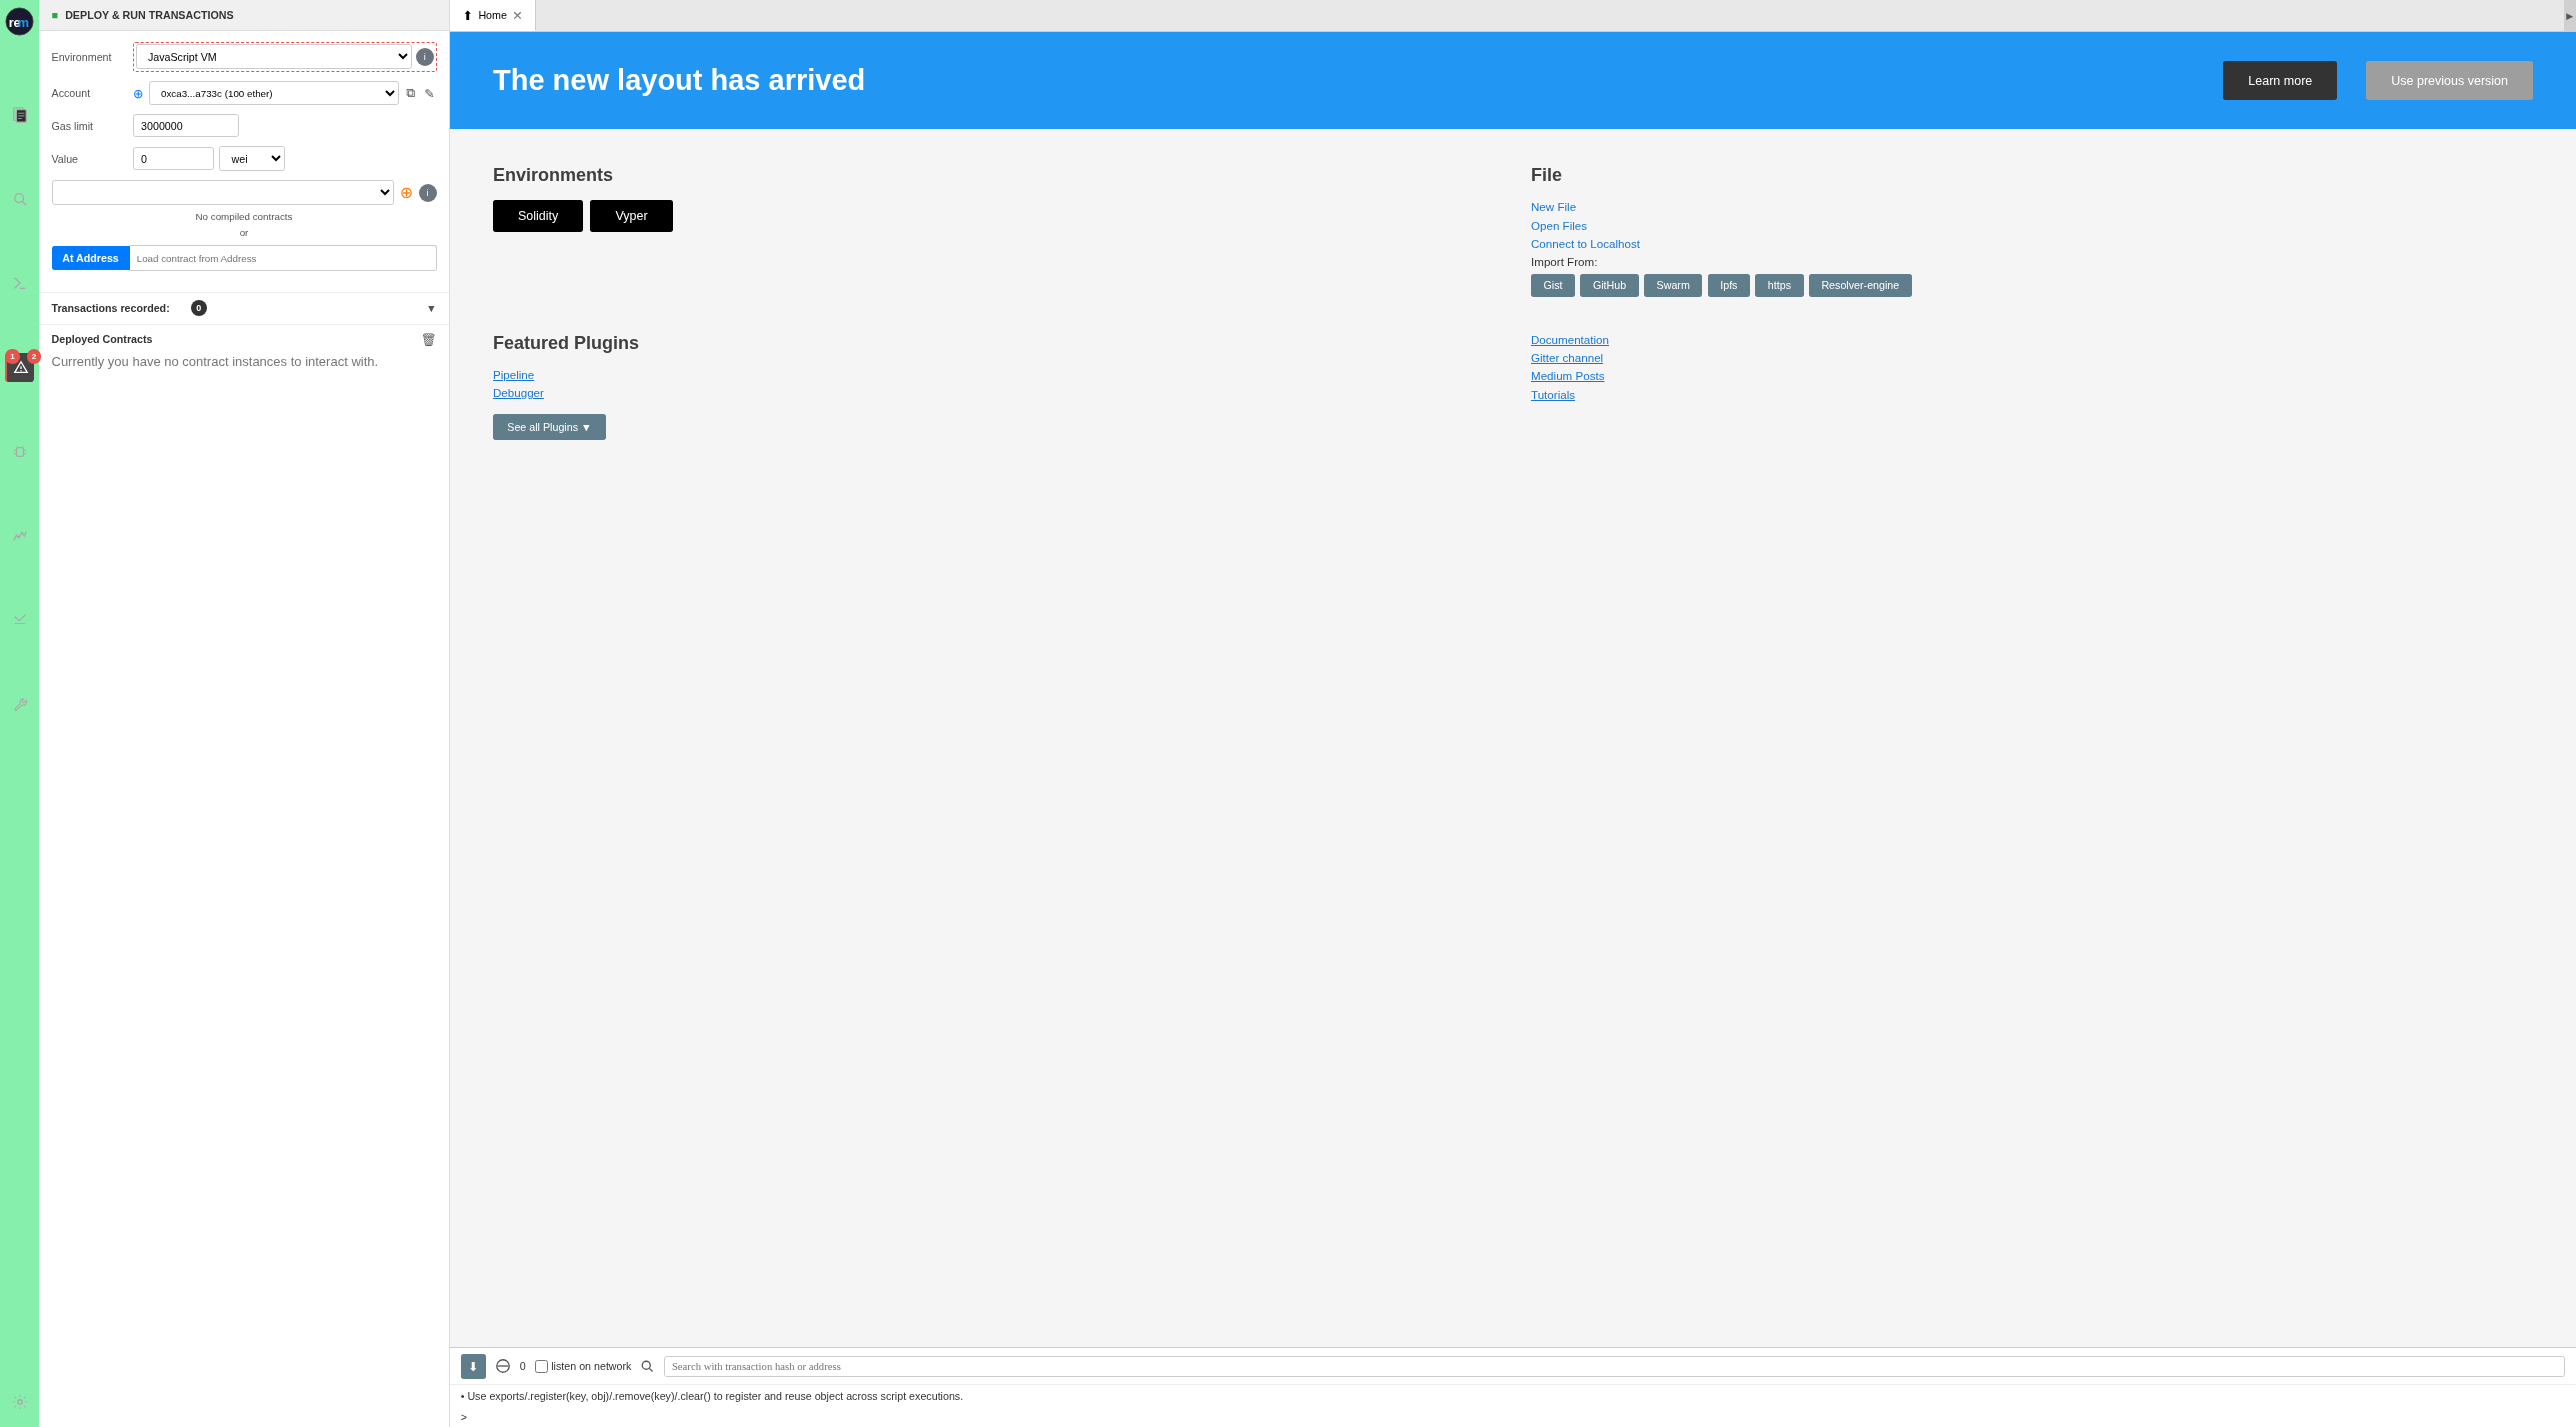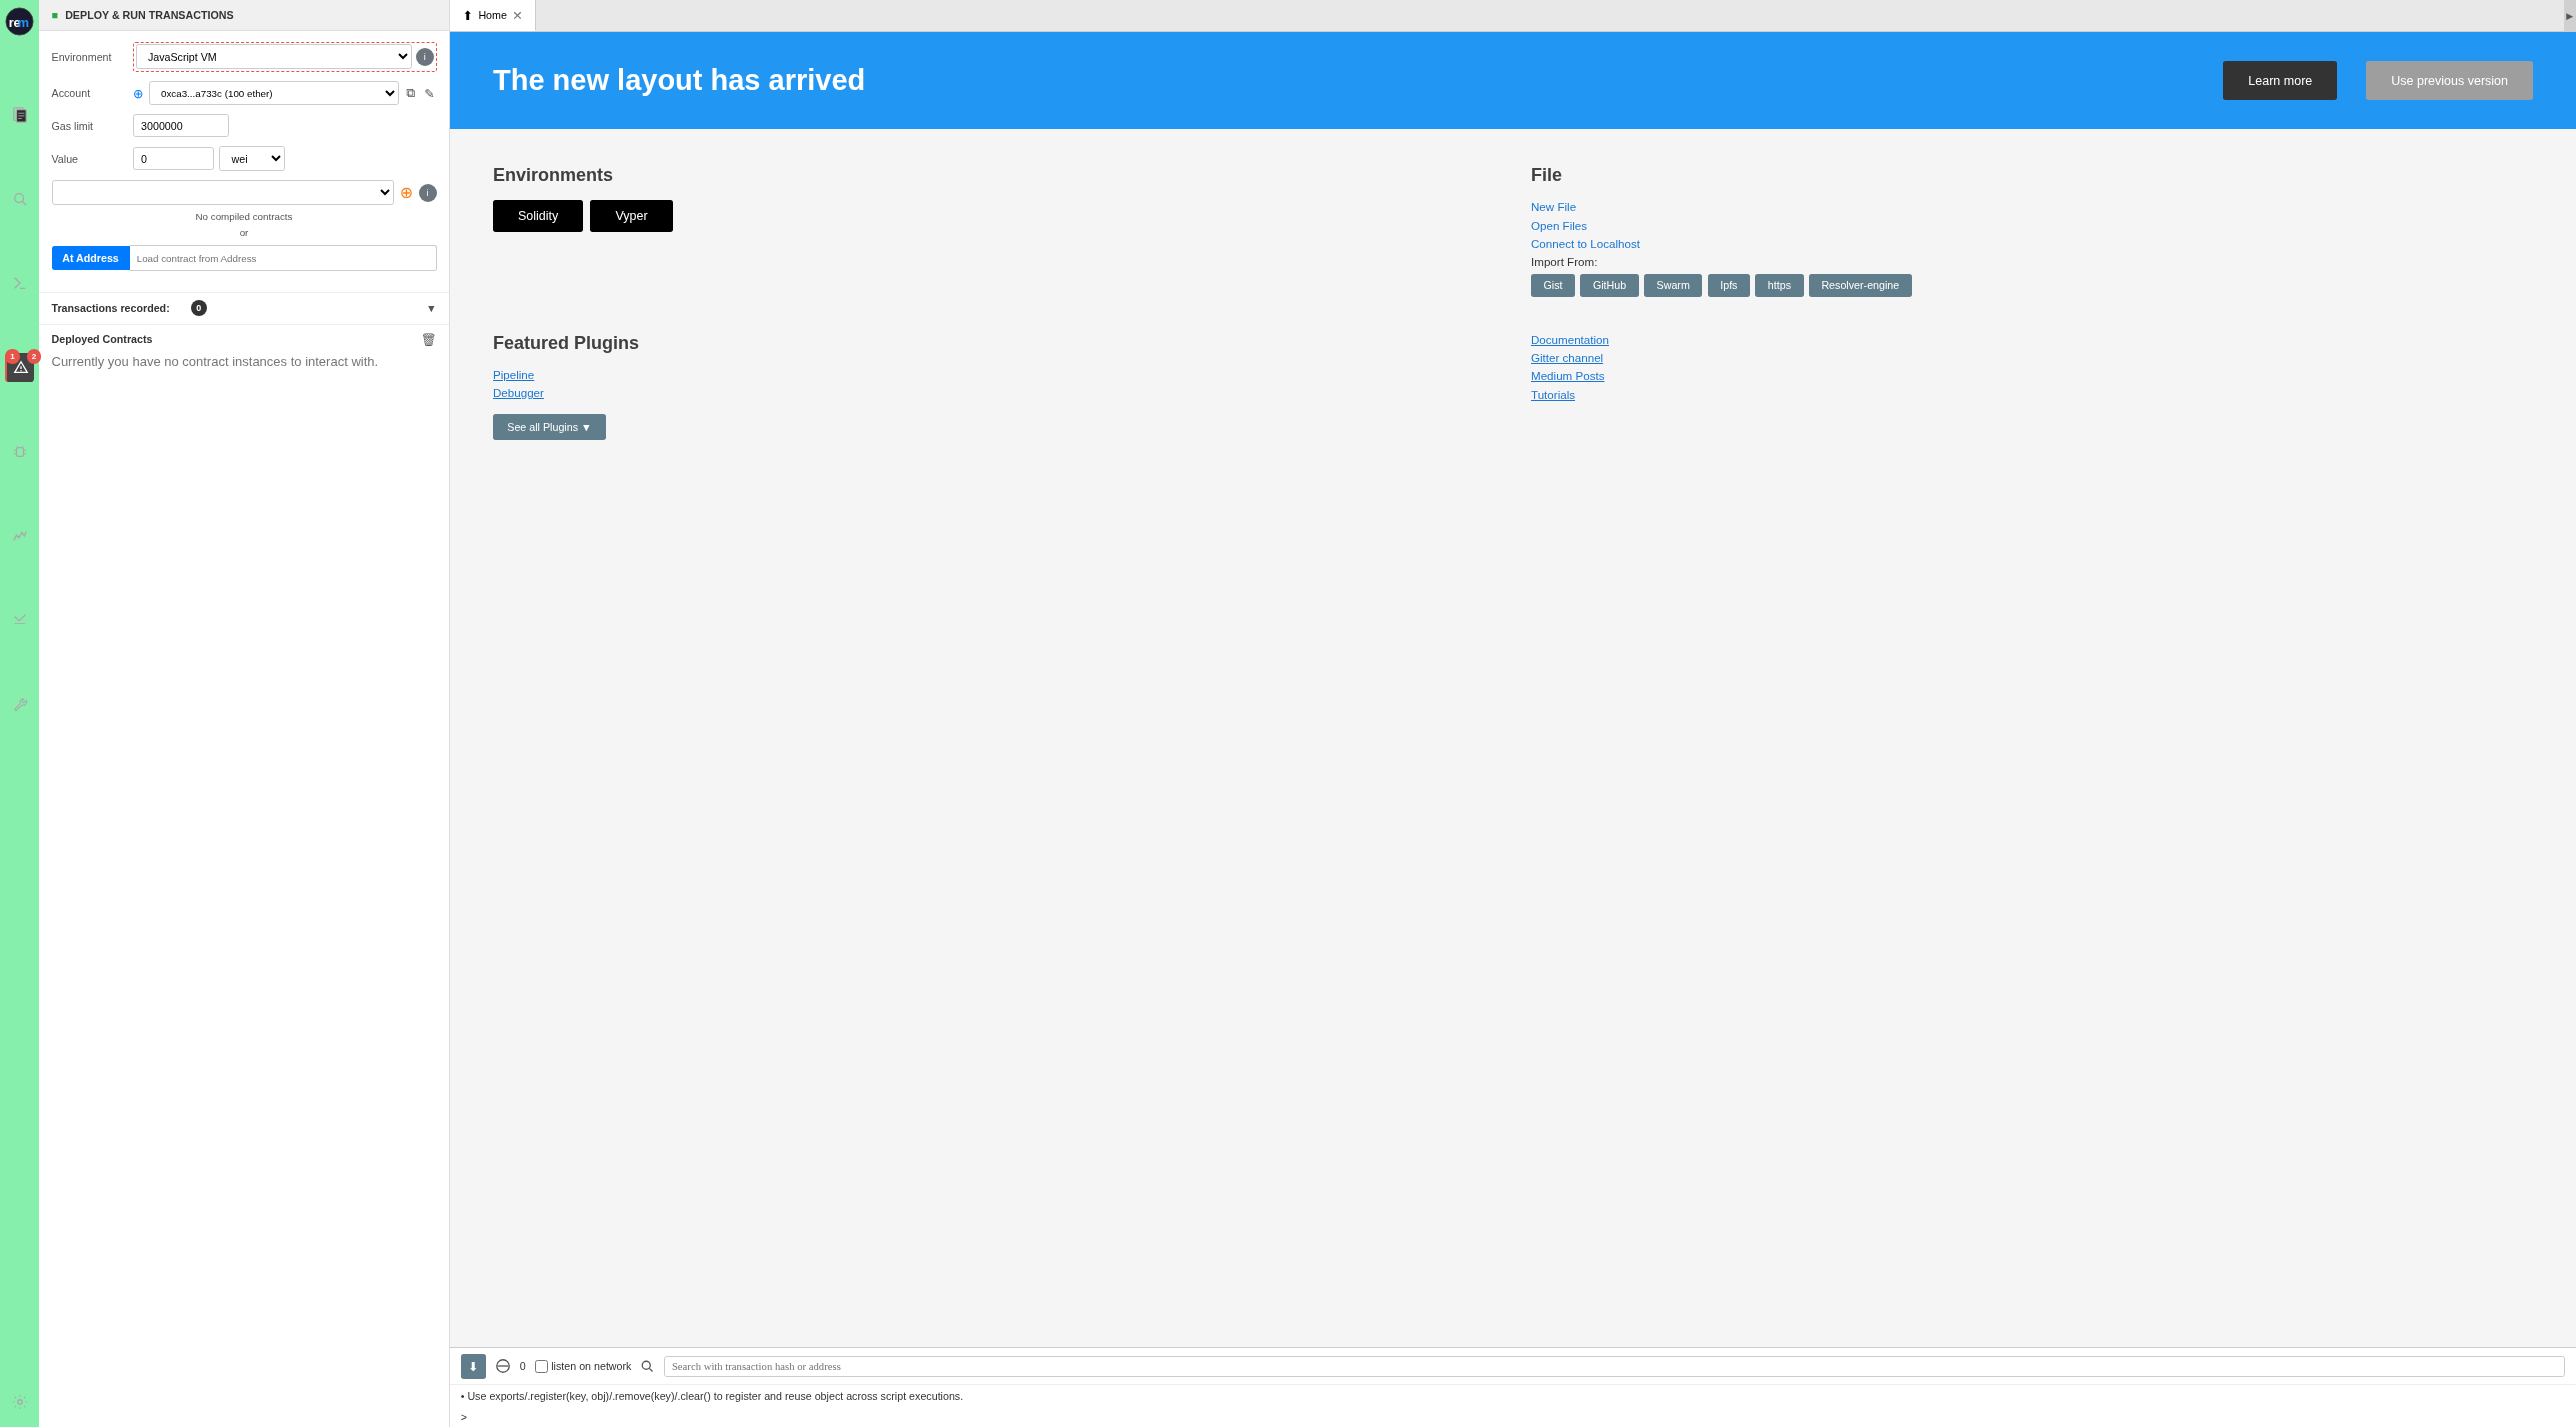--- a/index.html
+++ b/index.html
@@ -142,21 +142,21 @@
       align-items: center;
       gap: 5.4px;
       margin-bottom: 9px;
     }
     .gas-row label {
       font-size: 10.7px;
       color: #555;
       min-width: 76px;
     }
     .gas-input {
-      width: 96px;
+      width: 106px;
       padding: 4.5px 7.2px;
       border: 0.9px solid #ccc;
       border-radius: 2.7px;
       font-size: 10.7px;
     }
 
     .value-row {
       display: flex;
       align-items: center;
       gap: 5.4px;

